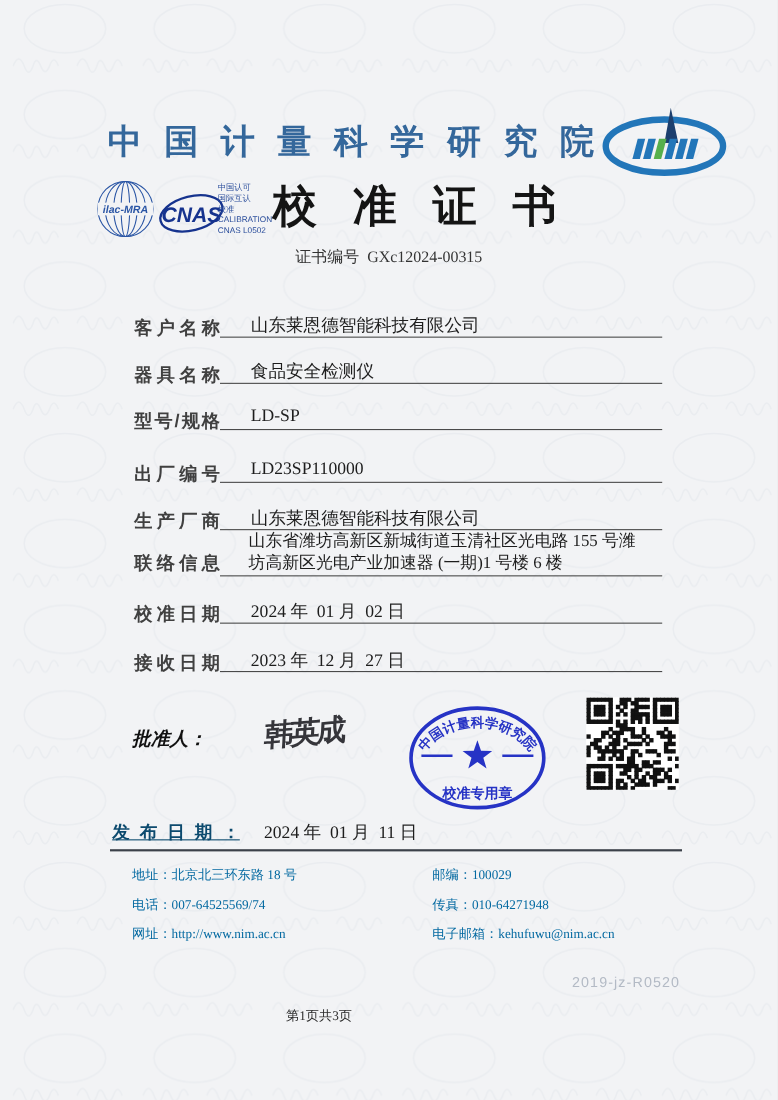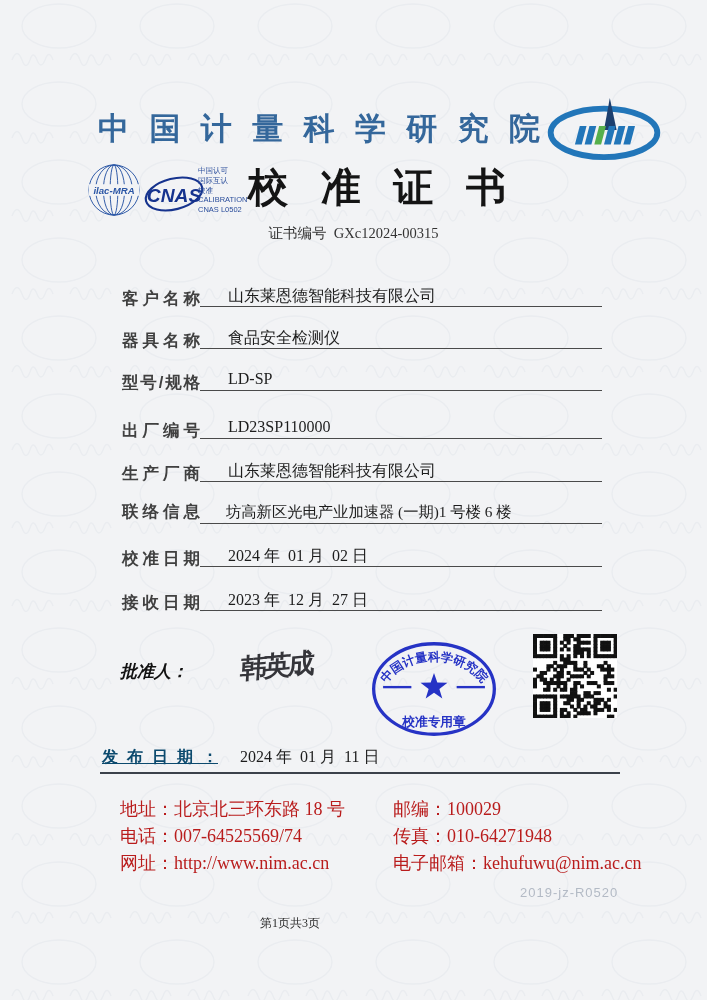--- a/index.html
+++ b/index.html
@@ -35,21 +35,21 @@
     left:240px;top:648px;font-size:27px;font-weight:600;color:#35353a;
     transform:rotate(-5deg) skewX(-8deg);letter-spacing:-3px;white-space:nowrap;
   }
   .stamp{left:368px;top:638px;}
   .qr{left:533px;top:634px;width:84px;height:84px;background:#fff;padding:0;}
   
   .issue-label{left:102px;top:747px;width:116px;font-size:16px;font-weight:700;color:#0c4a6e;
     font-family:"Liberation Sans","DejaVu Sans",sans-serif;text-decoration:underline;}
   .issue-val{left:240px;top:747px;font-size:16px;color:#1d1d1d;white-space:pre;}
   .divider{left:100px;top:772px;width:520px;height:2px;background:#3c414a;}
-  .fnote{font-size:18px;color:#b91c1c;white-space:pre;margin-top:10px;}
+  .fnote{font-size:12px;color:#0369a1;white-space:pre;}
   .col-l{left:120px;}
   .col-r{left:393px;}
   .frow1{top:787px;}
   .frow2{top:814px;}
   .frow3{top:841px;}
   .form-code{left:520px;top:885px;font-size:13px;color:#b3bac5;letter-spacing:1px;
     font-family:"Liberation Sans","DejaVu Sans",sans-serif;}
   .page-num{left:0;top:915px;width:580px;text-align:center;font-size:12px;color:#2c2c2c;}
 </style>
 </head>
@@ -129,20 +129,21 @@
 
   <div class="abs flabel just" style="top:420px;">出厂编号</div>
   <div class="abs fval" style="top:418px;">LD23SP110000</div>
   <div class="abs uline" style="top:438px;"></div>
 
   <div class="abs flabel just" style="top:463px;">生产厂商</div>
   <div class="abs fval" style="top:461px;">山东莱恩德智能科技有限公司</div>
   <div class="abs uline" style="top:481px;"></div>
 
   <div class="abs flabel just" style="top:501px;">联络信息</div>
+  <div class="abs addr" style="top:484px;">山东省潍坊高新区新城街道玉清社区光电路 155 号潍</div>
   <div class="abs addr" style="top:504px;">坊高新区光电产业加速器 (一期)1 号楼 6 楼</div>
   <div class="abs uline" style="top:523px;"></div>
 
   <div class="abs flabel just" style="top:548px;">校准日期</div>
   <div class="abs fval" style="top:546px;">2024 年  01 月  02 日</div>
   <div class="abs uline" style="top:566px;"></div>
 
   <div class="abs flabel just" style="top:592px;">接收日期</div>
   <div class="abs fval" style="top:590px;">2023 年  12 月  27 日</div>
   <div class="abs uline" style="top:610px;"></div>

